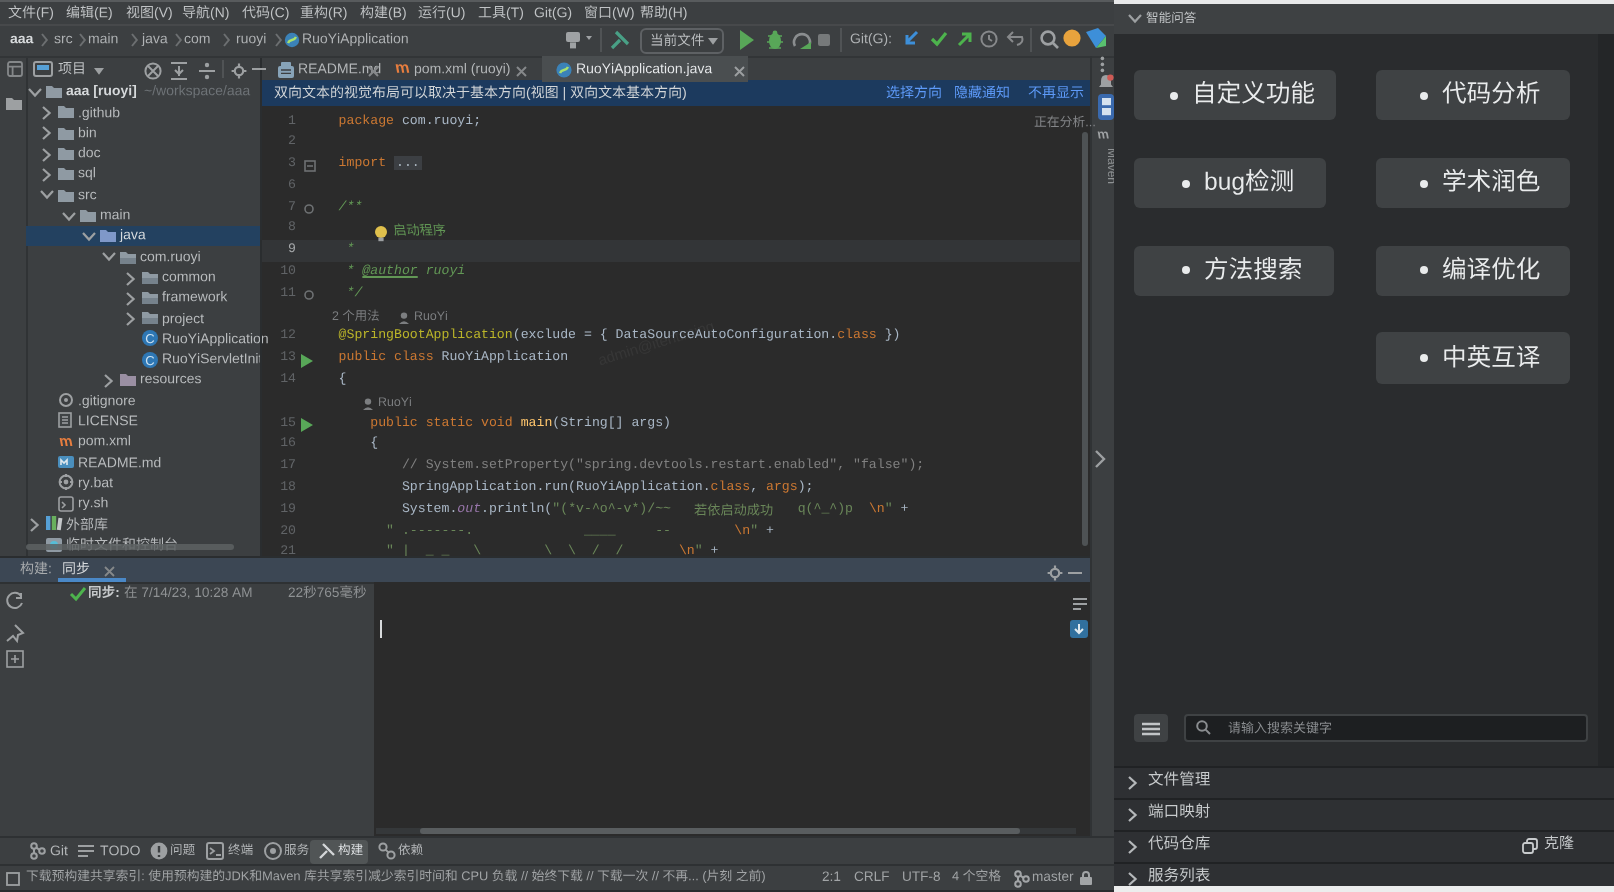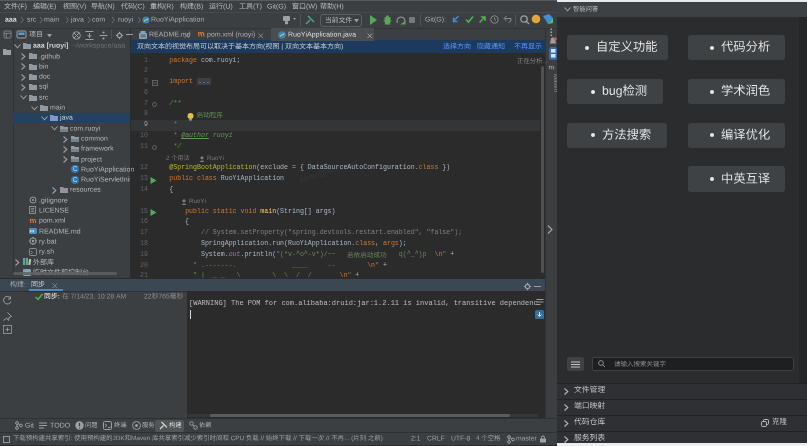--- a/index.html
+++ b/index.html
@@ -991,21 +991,20 @@
       <use href="#g126" transform="translate(0.00,5.44) scale(0.00332,-0.00332)"></use>
       <use href="#g126" transform="translate(3.78,5.44) scale(0.00332,-0.00332)"></use>
       <use href="#g146" transform="translate(7.56,5.44) scale(0.00680,-0.00680)"></use>
       <use href="#g139" transform="translate(14.36,5.44) scale(0.00332,-0.00332)"></use>
       <use href="#g147" transform="translate(18.15,5.44) scale(0.00332,-0.00332)"></use>
       <use href="#g148" transform="translate(21.93,5.44) scale(0.00332,-0.00332)"></use>
       <use href="#g149" transform="translate(25.71,5.44) scale(0.00680,-0.00680)"></use>
       <use href="#g146" transform="translate(32.51,5.44) scale(0.00680,-0.00680)"></use>
     </svg>
     <div class="a" style="left:187px;top:291px;width:358px;height:127px;background:#2b2b2b"></div>
-    <pre class="a" style="left:189px;top:298.2px;font-size:7px;line-height:10.6px;color:#bbbdbf">[WARNING] The POM for com.alibaba:druid:jar:1.2.11 is invalid, transitive dependenc</pre>
     <div class="a" style="left:189.5px;top:309.5px;width:1.6px;height:9px;background:#d8dadc"></div>
     <svg class="ico" style="left:536px;top:298px" width="8" height="8">
       <path d="M0.5 1.5 h7 M0.5 4 h7 M0.5 6.5 h4" stroke="#9da0a2" stroke-width="1" fill="none"></path>
     </svg>
     <div class="a" style="left:535px;top:310px;width:9px;height:9px;background:#31709e;border-radius:1.5px"></div>
     <svg class="ico" style="left:537px;top:311.5px" width="5" height="6">
       <path d="M2.5 0 V4 M0.5 2.5 L2.5 4.5 L4.5 2.5" stroke="#dfe8ee" stroke-width="1" fill="none"></path>
     </svg>
     <div class="a" style="left:188px;top:413.5px;width:350px;height:3.5px;background:#35383a"></div>
     <div class="a" style="left:210px;top:413.5px;width:300px;height:3.5px;background:#595d5f;border-radius:2px"></div>

